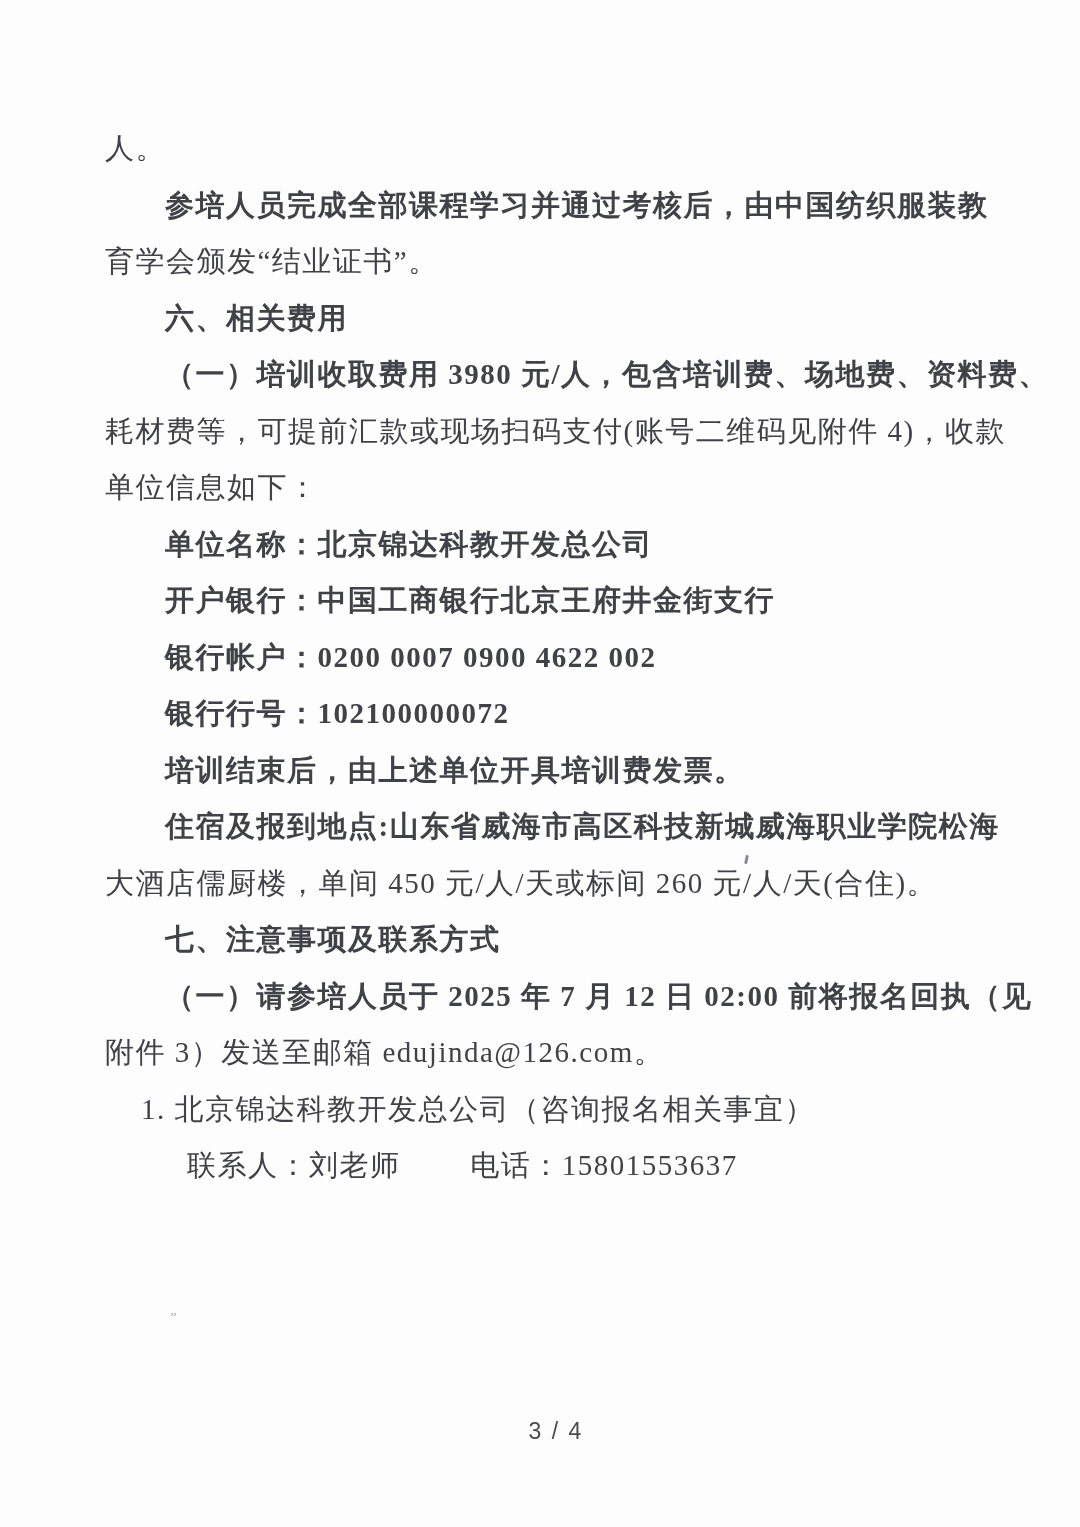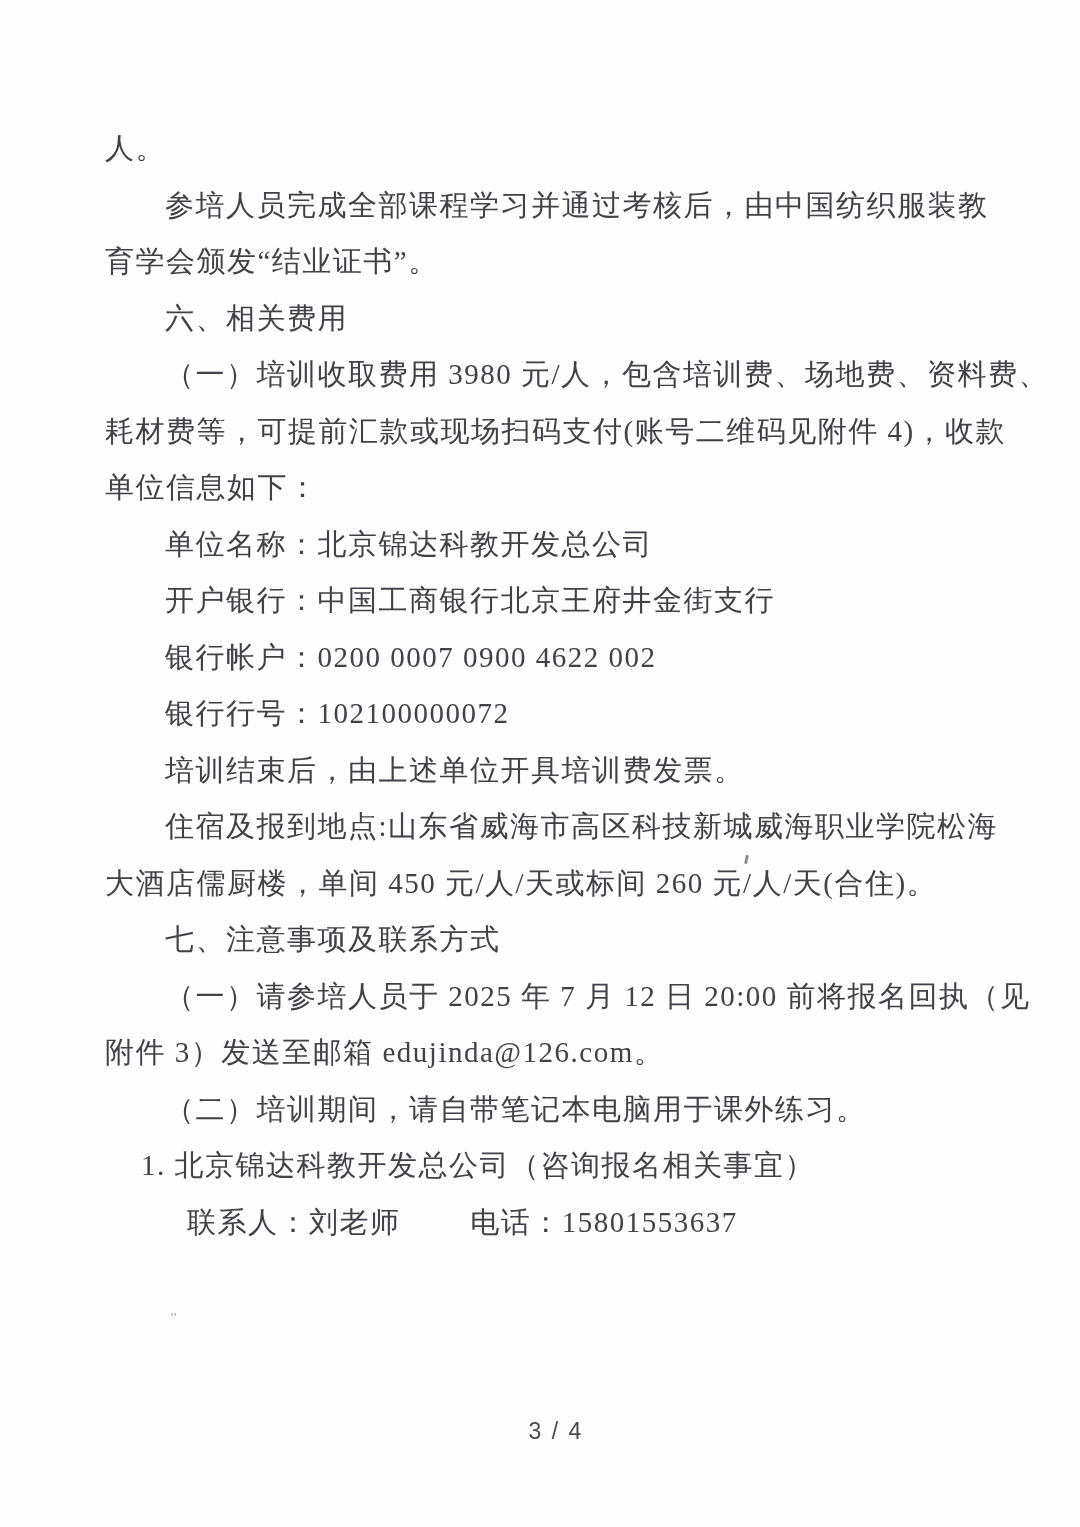--- a/index.html
+++ b/index.html
@@ -20,21 +20,21 @@
     width: 890px;
     font-size: 29px;
     line-height: 56.5px;
     letter-spacing: 1.5px;
     color: #414148;
   }
   .line {
     height: 56.5px;
     white-space: nowrap;
   }
-  .indent          { padding-left: 60px; }
+  .indent          { padding-left: 60px; font-weight: bold; }
   .indent-num      { padding-left: 36px; }
   .indent-contact  { padding-left: 82px; }
   .footer {
     position: absolute;
     left: 16px; top: 1418px;
     width: 100%;
     text-align: center;
     font-size: 23px;
     letter-spacing: 2px;
     color: #4a4a4e;
@@ -71,23 +71,22 @@
     <div class="line">耗材费等，可提前汇款或现场扫码支付(账号二维码见附件 4)，收款</div>
     <div class="line">单位信息如下：</div>
     <div class="line indent">单位名称：北京锦达科教开发总公司</div>
     <div class="line indent">开户银行：中国工商银行北京王府井金街支行</div>
     <div class="line indent">银行帐户：0200 0007 0900 4622 002</div>
     <div class="line indent">银行行号：102100000072</div>
     <div class="line indent">培训结束后，由上述单位开具培训费发票。</div>
     <div class="line indent">住宿及报到地点:山东省威海市高区科技新城威海职业学院松海</div>
     <div class="line">大酒店儒厨楼，单间 450 元/人/天或标间 260 元/人/天(合住)。</div>
     <div class="line indent">七、注意事项及联系方式</div>
-    <div class="line indent">（一）请参培人员于 2025 年 7 月 12 日 20:00 前将报名回执（见</div>
+    <div class="line indent">（一）请参培人员于 2025 年 7 月 12 日 02:00 前将报名回执（见</div>
     <div class="line">附件 3）发送至邮箱 edujinda@126.com。</div>
-    <div class="line indent">（二）培训期间，请自带笔记本电脑用于课外练习。</div>
     <div class="line indent-num">1. 北京锦达科教开发总公司（咨询报名相关事宜）</div>
     <div class="line indent-contact">联系人：刘老师　　 电话：15801553637</div>
   </div>
 
   <div class="speck-1"></div>
   <div class="speck-2">’’</div>
 
   <div class="footer">3 / 4</div>
 
 </div>

